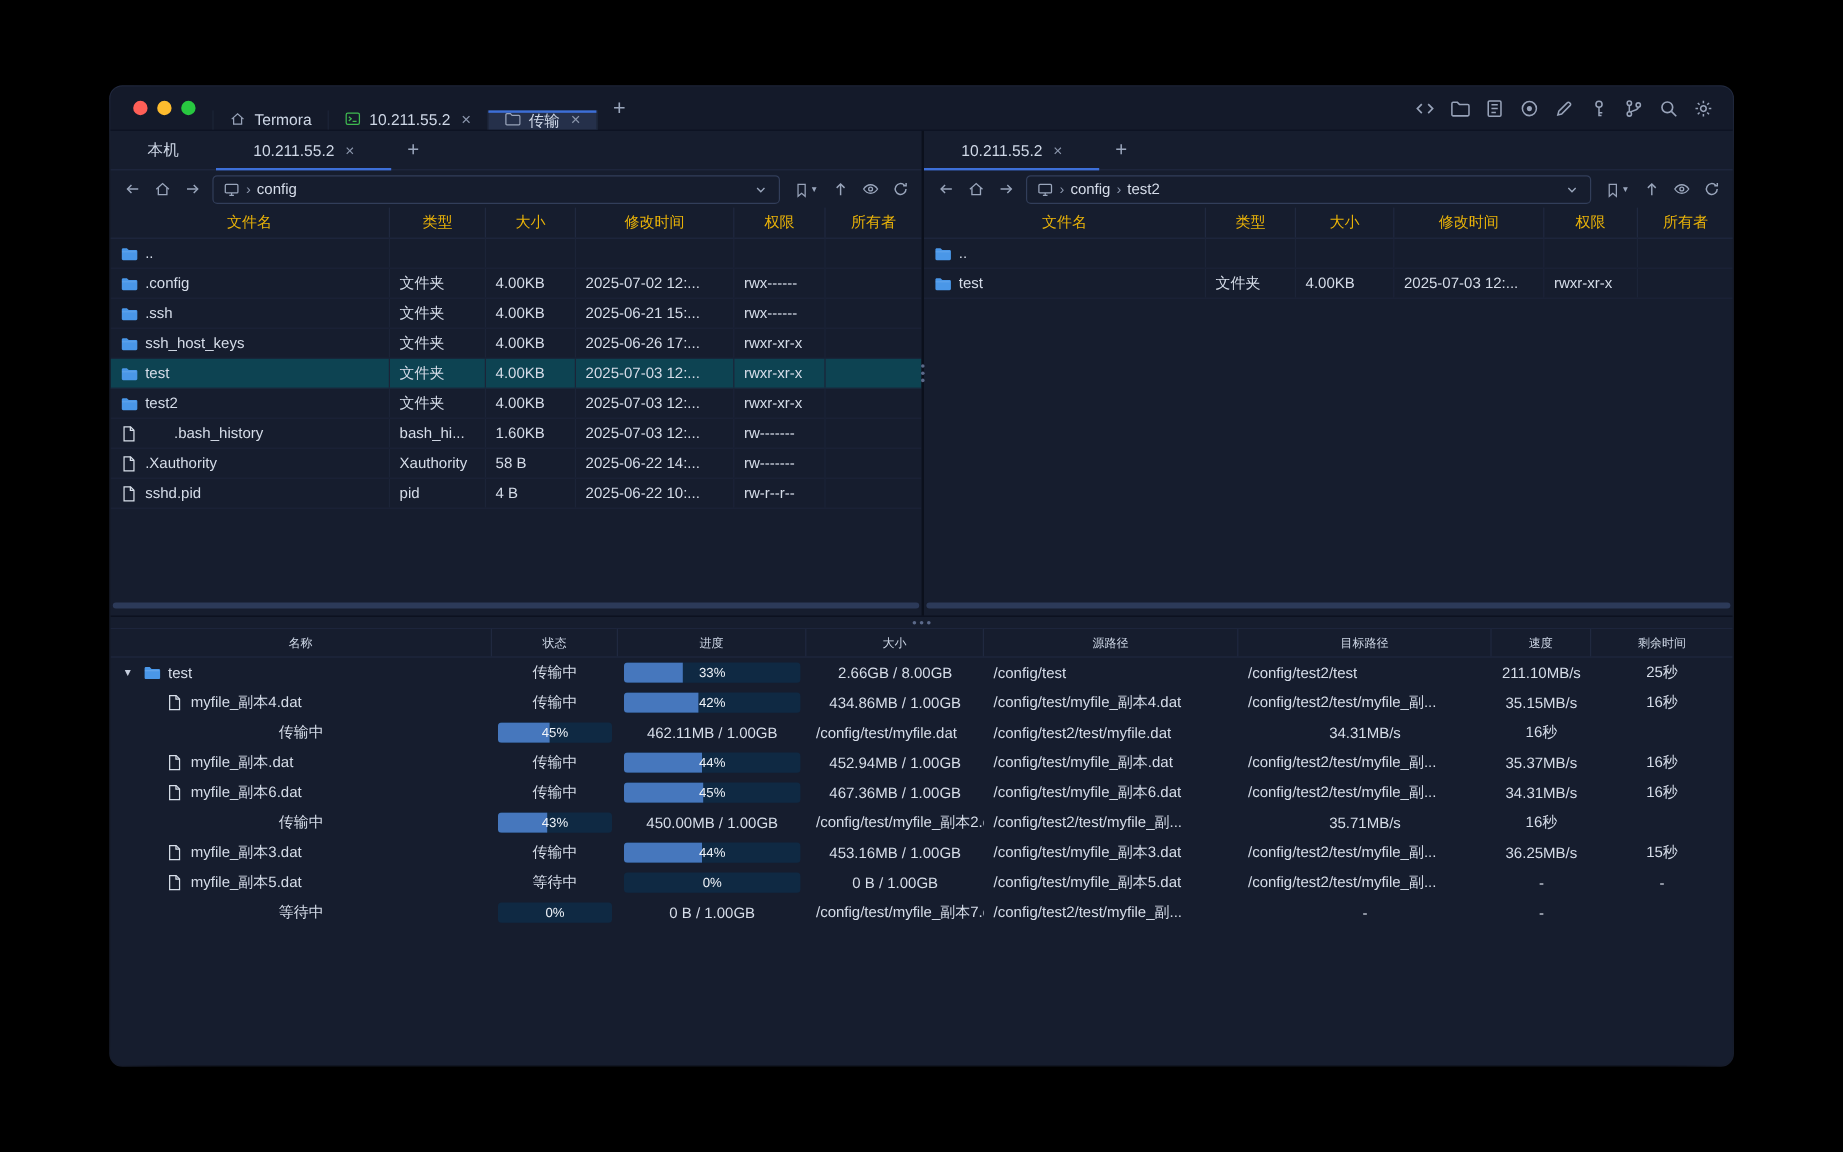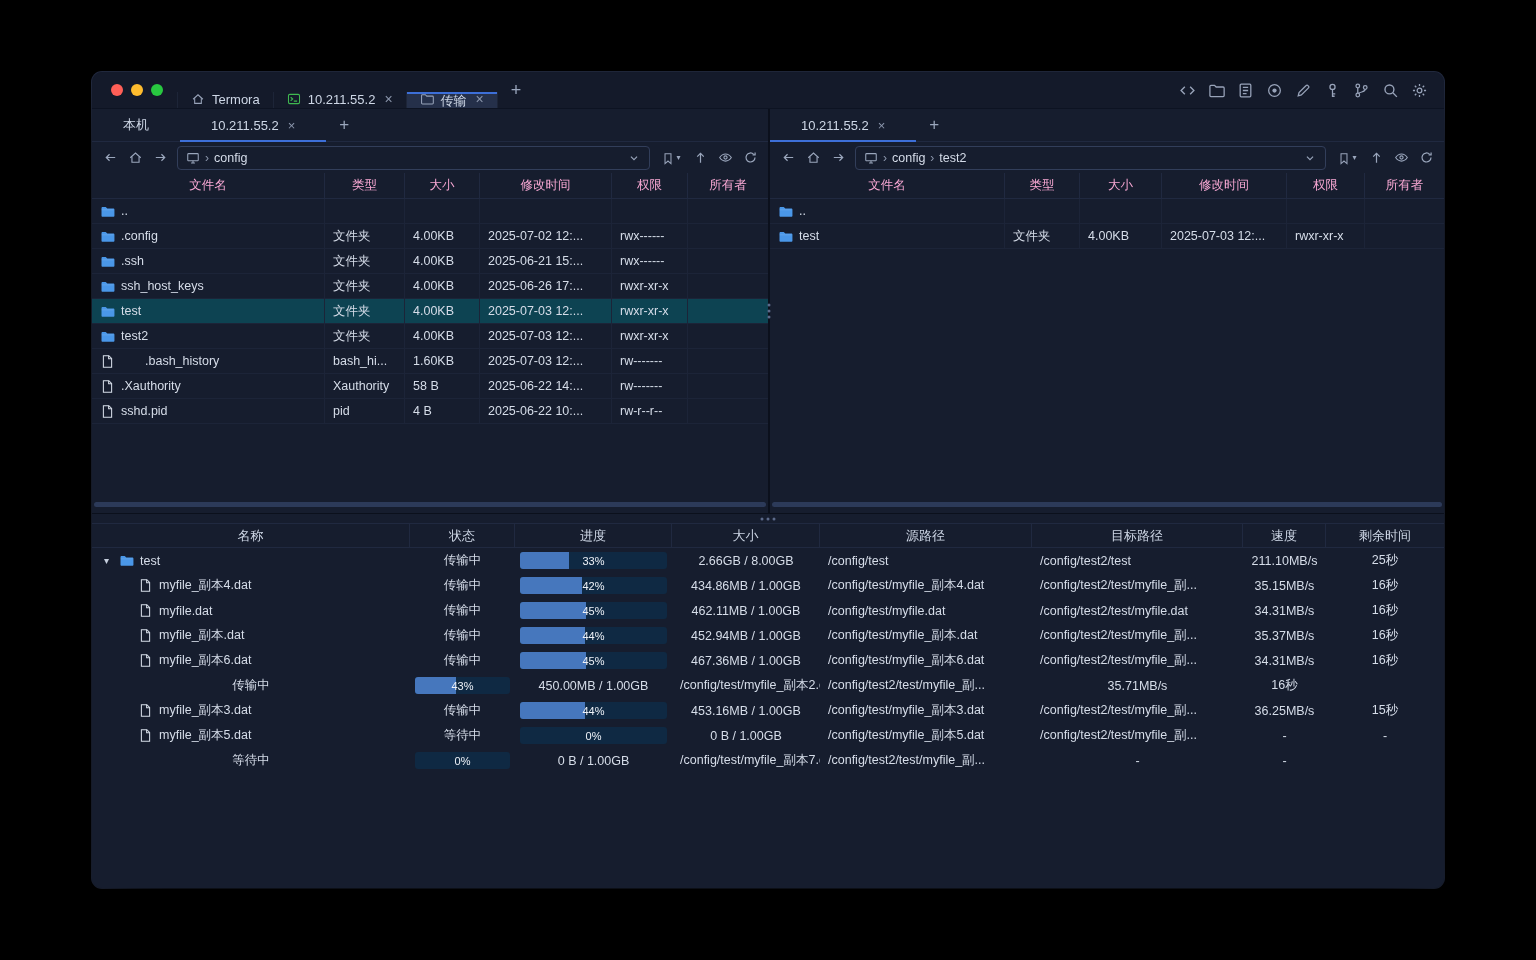--- a/index.html
+++ b/index.html
@@ -63,40 +63,40 @@
   .crumb-box .sep { color:#8b96ac; font-size:12px; }
   .machine-icon { width:14px; height:14px; min-width:14px; color:#9aa6bc; display:flex; }
   .machine-icon svg { width:100%; height:100%; }
   .dd { margin-left:auto; width:14px; height:14px; min-width:14px; color:#9aa6bc; display:flex; }
   .dd svg { width:100%; height:100%; }
 
   .pane.left .fgrid  { display:grid; grid-template-columns:233px 80px 75px 132px 76px 1fr; }
   .pane.right .fgrid { display:grid; grid-template-columns:235px 75px 82px 125px 78px 1fr; }
   .fhead { height:26px; min-height:26px; border-bottom:1px solid #202940; }
   .fhead > div { display:flex; align-items:center; justify-content:center; font-size:12.5px;
-                 color:#f9a8d4; border-right:1px solid #202940; overflow:hidden; }
+                 color:#eab308; border-right:1px solid #202940; overflow:hidden; }
   .fhead > div:last-child { border-right:none; }
   .fbody { flex:1; position:relative; overflow:hidden; }
   .frow { height:25px; font-size:12.5px; color:#d6dde9; border-bottom:1px solid #1c2438; }
   .frow > .cell { display:flex; align-items:center; gap:6px; padding:0 8px; overflow:hidden;
                   white-space:nowrap; border-right:1px solid #1c2438; }
   .frow > .cell:last-child { border-right:none; }
   .frow.selected { background:var(--selection,#0d4352); }
   .ficon { width:15px; height:15px; min-width:15px; display:flex; }
   .ficon svg { width:100%; height:100%; }
   .hscroll { position:absolute; left:2px; right:2px; bottom:6px; height:5px; border-radius:3px;
              background:#2c3a59; }
 
   
   .h-split { height:10px; min-height:10px; position:relative; background:#161d2e;
              border-top:1px solid #0b101c; }
   .transfer { flex:1; display:flex; flex-direction:column; overflow:hidden; }
   .tgrid { display:grid; grid-template-columns:318px 105px 157px 148px 212px 211px 83px 1fr; }
   .thead { height:25px; min-height:25px; border-top:1px solid #202940; border-bottom:1px solid #202940; }
-  .thead > div { display:flex; align-items:center; justify-content:center; font-size:13px;
+  .thead > div { display:flex; align-items:center; justify-content:center; font-size:10px;
                  color:#cfd8e7; border-right:1px solid #202940; overflow:hidden; }
   .thead > div:last-child { border-right:none; }
   .trow { height:25px; font-size:12.5px; color:#d6dde9; }
   .trow > .cell { display:flex; align-items:center; padding:0 8px; overflow:hidden; white-space:nowrap; }
   .trow .cell.center { justify-content:center; }
   .trow .cell.name { gap:6px; }
   .trow .cell.name.lvl1 { padding-left:46px; }
   .chev { width:13px; min-width:13px; font-size:10px; color:#c6cfde; text-align:center; }
   .cell.prog { padding:0 5px;text-align:center; }
   .track { position:relative; width:100%; height:17px; border-radius:3px;
@@ -626,133 +626,124 @@
               <div class="plabel">42%</div>
             </div>
           </div>
           <div class="cell center">434.86MB / 1.00GB</div>
           <div class="cell path">/config/test/myfile_副本4.dat</div>
           <div class="cell path">/config/test2/test/myfile_副...</div>
           <div class="cell center">35.15MB/s</div>
           <div class="cell center">16秒</div>
         </div>
         <div class="trow tgrid">
+          <div class="cell center">传输中</div>
+          <div class="cell prog">
+            <div class="track">
+              <div class="fill" style="width: 45%;"></div>
+              <div class="plabel">45%</div>
+            </div>
+          </div>
+          <div class="cell center">462.11MB / 1.00GB</div>
+          <div class="cell path">/config/test/myfile.dat</div>
+          <div class="cell path">/config/test2/test/myfile.dat</div>
+          <div class="cell center">34.31MB/s</div>
+          <div class="cell center">16秒</div>
+        </div>
+        <div class="trow tgrid">
           <div class="cell name lvl1">
             <span class="ficon">
               <svg viewBox="0 0 16 16" fill="none" stroke="#d8dfea" stroke-width="1.1">
                 <path d="M3.6 1.8h5.8l3 3v9.4H3.6z"></path>
                 <path d="M9.2 1.8v3.2h3.2"></path>
               </svg>
             </span>
-            <div class="" style="display: inline;">myfile.dat</div>
+            <div class="" style="display: inline;">myfile_副本.dat</div>
           </div>
           <div class="cell center">传输中</div>
           <div class="cell prog">
             <div class="track">
-              <div class="fill" style="width: 45%;"></div>
-              <div class="plabel">45%</div>
-            </div>
-          </div>
-          <div class="cell center">462.11MB / 1.00GB</div>
-          <div class="cell path">/config/test/myfile.dat</div>
-          <div class="cell path">/config/test2/test/myfile.dat</div>
-          <div class="cell center">34.31MB/s</div>
+              <div class="fill" style="width: 44%;"></div>
+              <div class="plabel">44%</div>
+            </div>
+          </div>
+          <div class="cell center">452.94MB / 1.00GB</div>
+          <div class="cell path">/config/test/myfile_副本.dat</div>
+          <div class="cell path">/config/test2/test/myfile_副...</div>
+          <div class="cell center">35.37MB/s</div>
           <div class="cell center">16秒</div>
         </div>
         <div class="trow tgrid">
           <div class="cell name lvl1">
             <span class="ficon">
               <svg viewBox="0 0 16 16" fill="none" stroke="#d8dfea" stroke-width="1.1">
                 <path d="M3.6 1.8h5.8l3 3v9.4H3.6z"></path>
                 <path d="M9.2 1.8v3.2h3.2"></path>
               </svg>
             </span>
-            <div class="" style="display: inline;">myfile_副本.dat</div>
+            <div class="" style="display: inline;">myfile_副本6.dat</div>
           </div>
           <div class="cell center">传输中</div>
           <div class="cell prog">
             <div class="track">
-              <div class="fill" style="width: 44%;"></div>
-              <div class="plabel">44%</div>
-            </div>
-          </div>
-          <div class="cell center">452.94MB / 1.00GB</div>
-          <div class="cell path">/config/test/myfile_副本.dat</div>
+              <div class="fill" style="width: 45%;"></div>
+              <div class="plabel">45%</div>
+            </div>
+          </div>
+          <div class="cell center">467.36MB / 1.00GB</div>
+          <div class="cell path">/config/test/myfile_副本6.dat</div>
           <div class="cell path">/config/test2/test/myfile_副...</div>
-          <div class="cell center">35.37MB/s</div>
+          <div class="cell center">34.31MB/s</div>
+          <div class="cell center">16秒</div>
+        </div>
+        <div class="trow tgrid">
+          <div class="cell center">传输中</div>
+          <div class="cell prog">
+            <div class="track">
+              <div class="fill" style="width: 43%;"></div>
+              <div class="plabel">43%</div>
+            </div>
+          </div>
+          <div class="cell center">450.00MB / 1.00GB</div>
+          <div class="cell path">/config/test/myfile_副本2.dat</div>
+          <div class="cell path">/config/test2/test/myfile_副...</div>
+          <div class="cell center">35.71MB/s</div>
           <div class="cell center">16秒</div>
         </div>
         <div class="trow tgrid">
           <div class="cell name lvl1">
             <span class="ficon">
               <svg viewBox="0 0 16 16" fill="none" stroke="#d8dfea" stroke-width="1.1">
                 <path d="M3.6 1.8h5.8l3 3v9.4H3.6z"></path>
                 <path d="M9.2 1.8v3.2h3.2"></path>
               </svg>
             </span>
-            <div class="" style="display: inline;">myfile_副本6.dat</div>
+            <div class="" style="display: inline;">myfile_副本3.dat</div>
           </div>
           <div class="cell center">传输中</div>
           <div class="cell prog">
             <div class="track">
-              <div class="fill" style="width: 45%;"></div>
-              <div class="plabel">45%</div>
-            </div>
-          </div>
-          <div class="cell center">467.36MB / 1.00GB</div>
-          <div class="cell path">/config/test/myfile_副本6.dat</div>
+              <div class="fill" style="width: 44%;"></div>
+              <div class="plabel">44%</div>
+            </div>
+          </div>
+          <div class="cell center">453.16MB / 1.00GB</div>
+          <div class="cell path">/config/test/myfile_副本3.dat</div>
           <div class="cell path">/config/test2/test/myfile_副...</div>
-          <div class="cell center">34.31MB/s</div>
-          <div class="cell center">16秒</div>
-        </div>
-        <div class="trow tgrid">
-          <div class="cell center">传输中</div>
-          <div class="cell prog">
-            <div class="track">
-              <div class="fill" style="width: 43%;"></div>
-              <div class="plabel">43%</div>
-            </div>
-          </div>
-          <div class="cell center">450.00MB / 1.00GB</div>
-          <div class="cell path">/config/test/myfile_副本2.dat</div>
-          <div class="cell path">/config/test2/test/myfile_副...</div>
-          <div class="cell center">35.71MB/s</div>
-          <div class="cell center">16秒</div>
+          <div class="cell center">36.25MB/s</div>
+          <div class="cell center">15秒</div>
         </div>
         <div class="trow tgrid">
           <div class="cell name lvl1">
             <span class="ficon">
               <svg viewBox="0 0 16 16" fill="none" stroke="#d8dfea" stroke-width="1.1">
                 <path d="M3.6 1.8h5.8l3 3v9.4H3.6z"></path>
                 <path d="M9.2 1.8v3.2h3.2"></path>
               </svg>
             </span>
-            <div class="" style="display: inline;">myfile_副本3.dat</div>
-          </div>
-          <div class="cell center">传输中</div>
-          <div class="cell prog">
-            <div class="track">
-              <div class="fill" style="width: 44%;"></div>
-              <div class="plabel">44%</div>
-            </div>
-          </div>
-          <div class="cell center">453.16MB / 1.00GB</div>
-          <div class="cell path">/config/test/myfile_副本3.dat</div>
-          <div class="cell path">/config/test2/test/myfile_副...</div>
-          <div class="cell center">36.25MB/s</div>
-          <div class="cell center">15秒</div>
-        </div>
-        <div class="trow tgrid">
-          <div class="cell name lvl1">
-            <span class="ficon">
-              <svg viewBox="0 0 16 16" fill="none" stroke="#d8dfea" stroke-width="1.1">
-                <path d="M3.6 1.8h5.8l3 3v9.4H3.6z"></path>
-                <path d="M9.2 1.8v3.2h3.2"></path>
-              </svg>
-            </span>
             <div class="" style="display: inline;">myfile_副本5.dat</div>
           </div>
           <div class="cell center">等待中</div>
           <div class="cell prog">
             <div class="track">
               <div class="fill" style="width: 0%;"></div>
               <div class="plabel">0%</div>
             </div>
           </div>
           <div class="cell center">0 B / 1.00GB</div>

